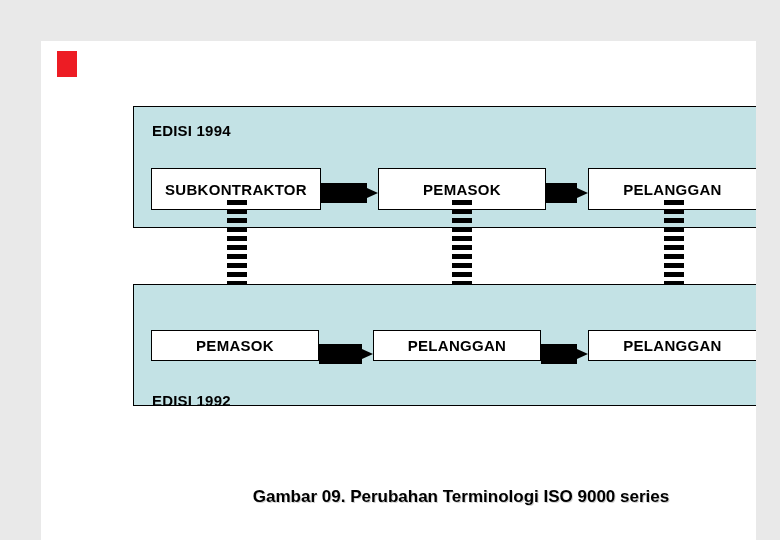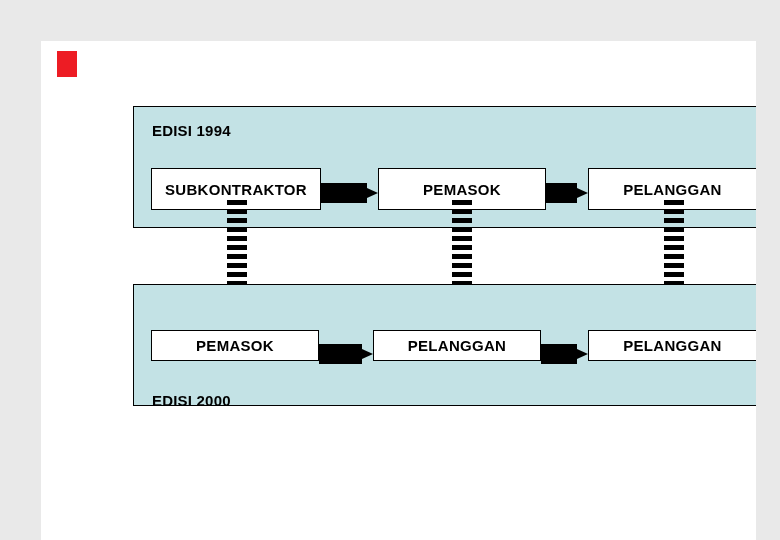--- a/index.html
+++ b/index.html
@@ -103,23 +103,24 @@
   <div class="term-box b1c">PELANGGAN</div>
 
   <div class="harrow ha1"></div>
   <div class="harrow ha2"></div>
 
   <div class="varrow va1"></div>
   <div class="varrow va2"></div>
   <div class="varrow va3"></div>
 
   <div class="band band-2000"></div>
-  <div class="band-label label-2000">EDISI 2000</div>
+  <div class="band-label label-2000">EDISI 1992</div>
 
   <div class="term-box b2a">PEMASOK</div>
   <div class="term-box b2b">PELANGGAN</div>
   <div class="term-box b2c">PELANGGAN</div>
 
   <div class="harrow ha3"></div>
   <div class="harrow ha4"></div>
 
+  <div class="caption">Gambar 09. Perubahan Terminologi ISO 9000 series</div>
 
 </div>
 
 </body></html>

